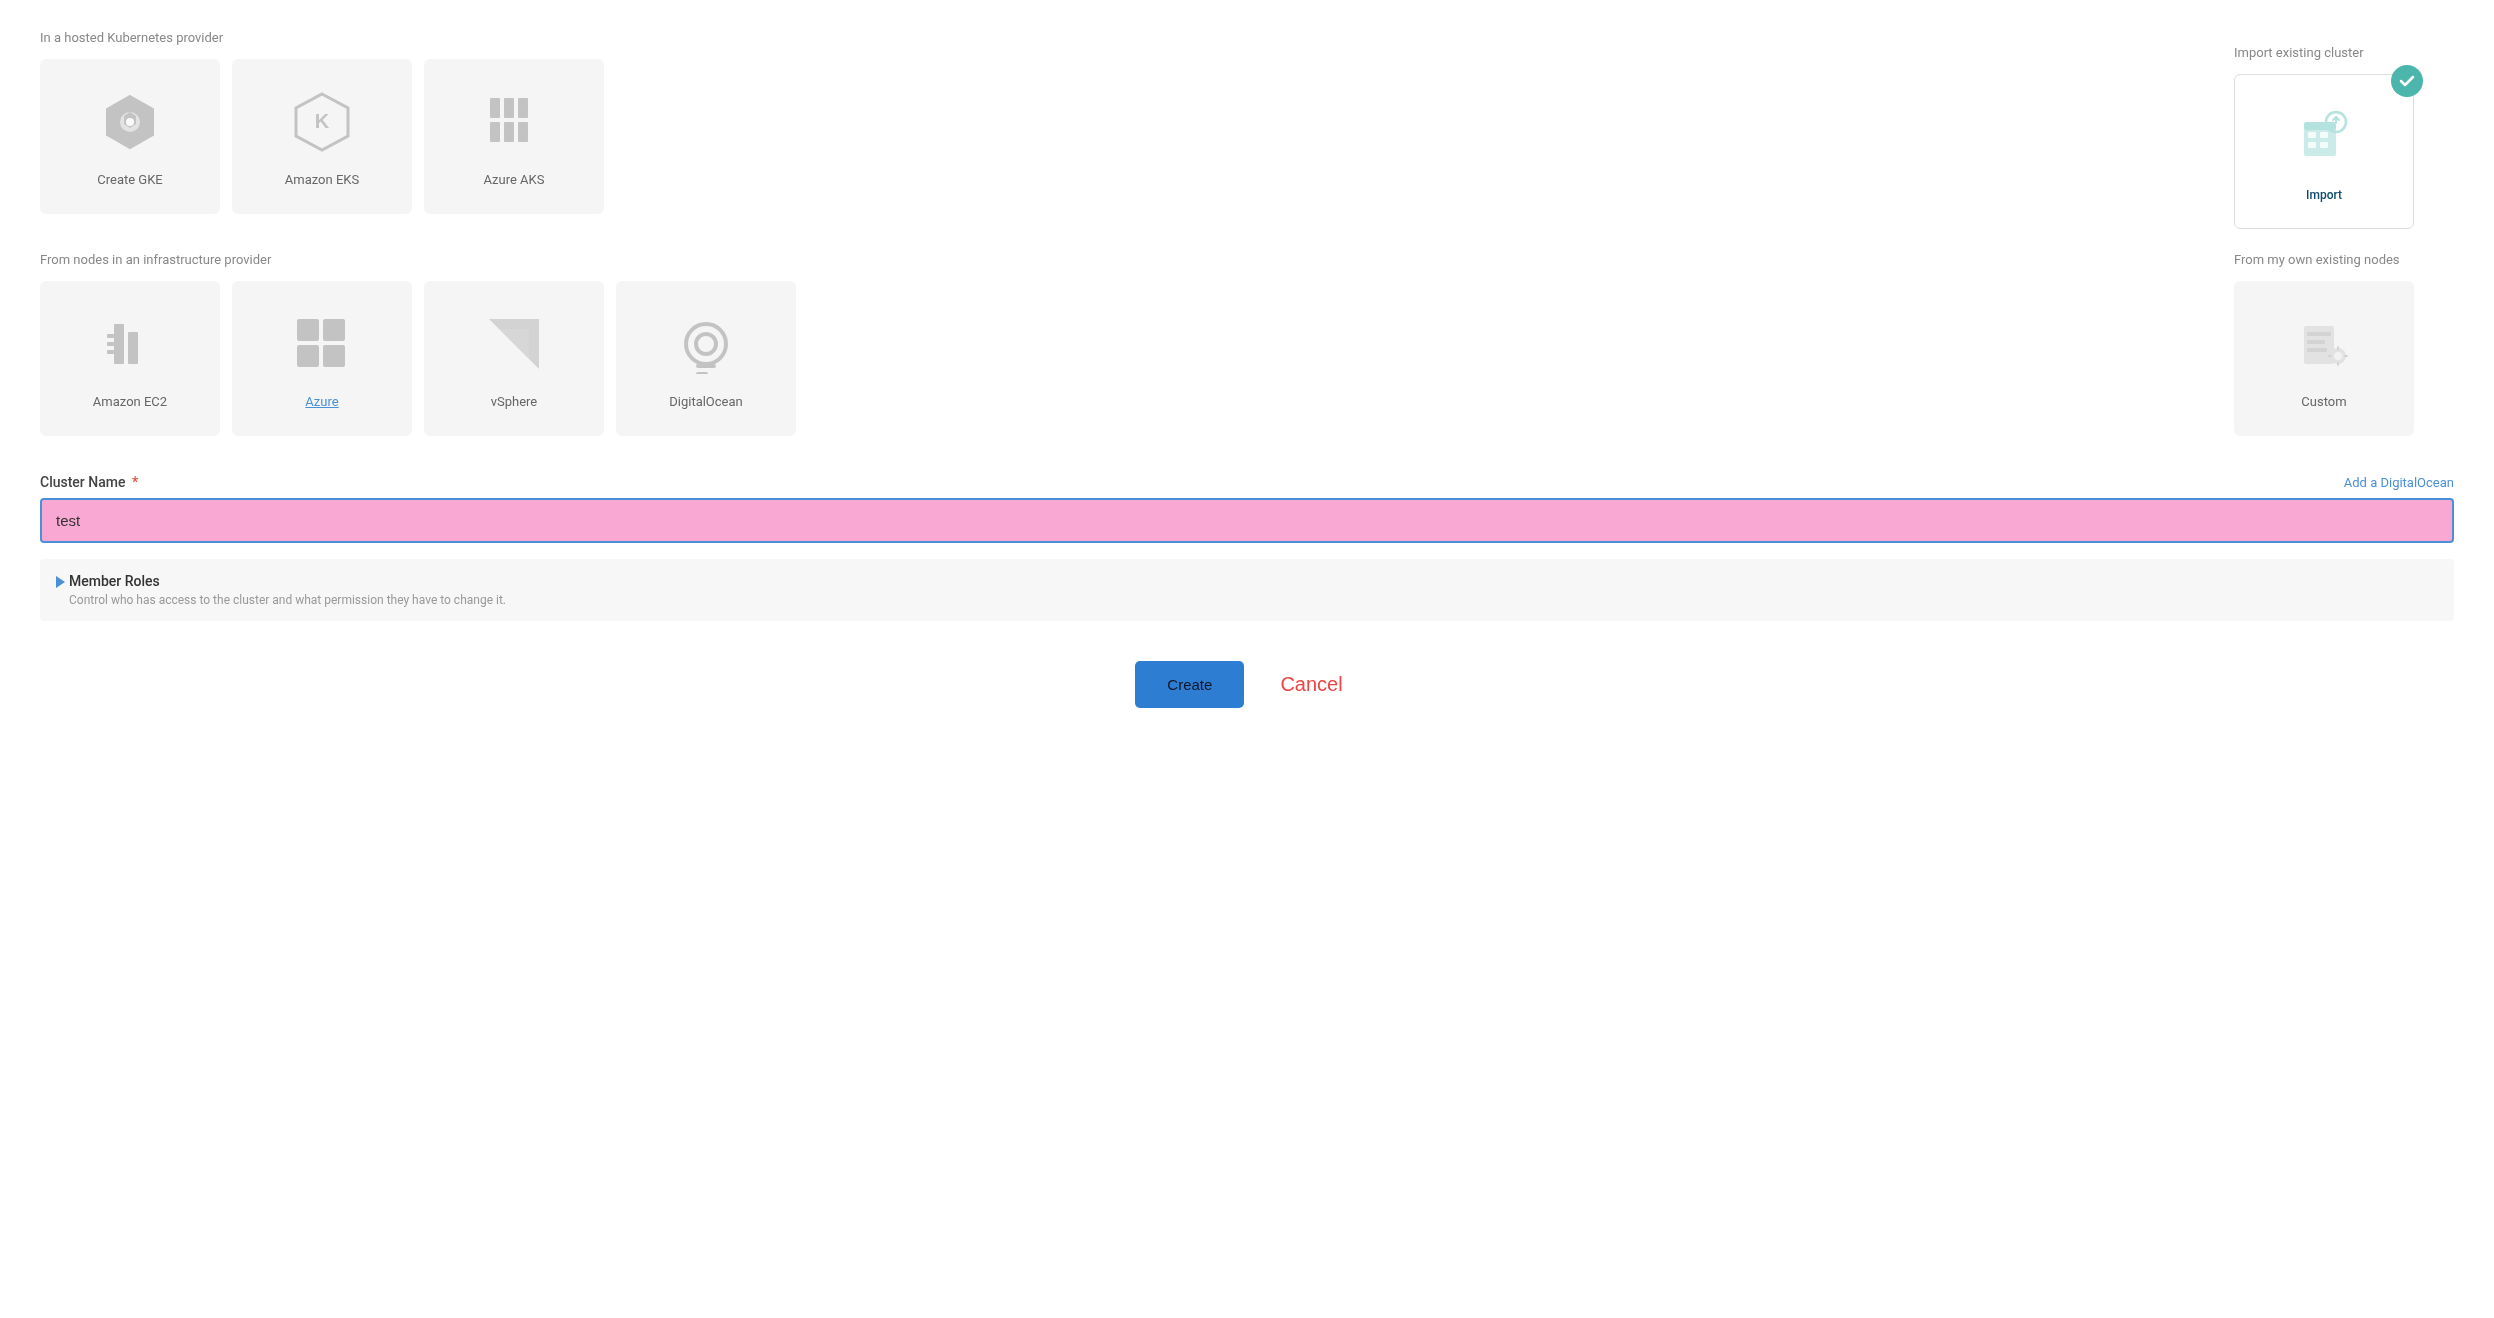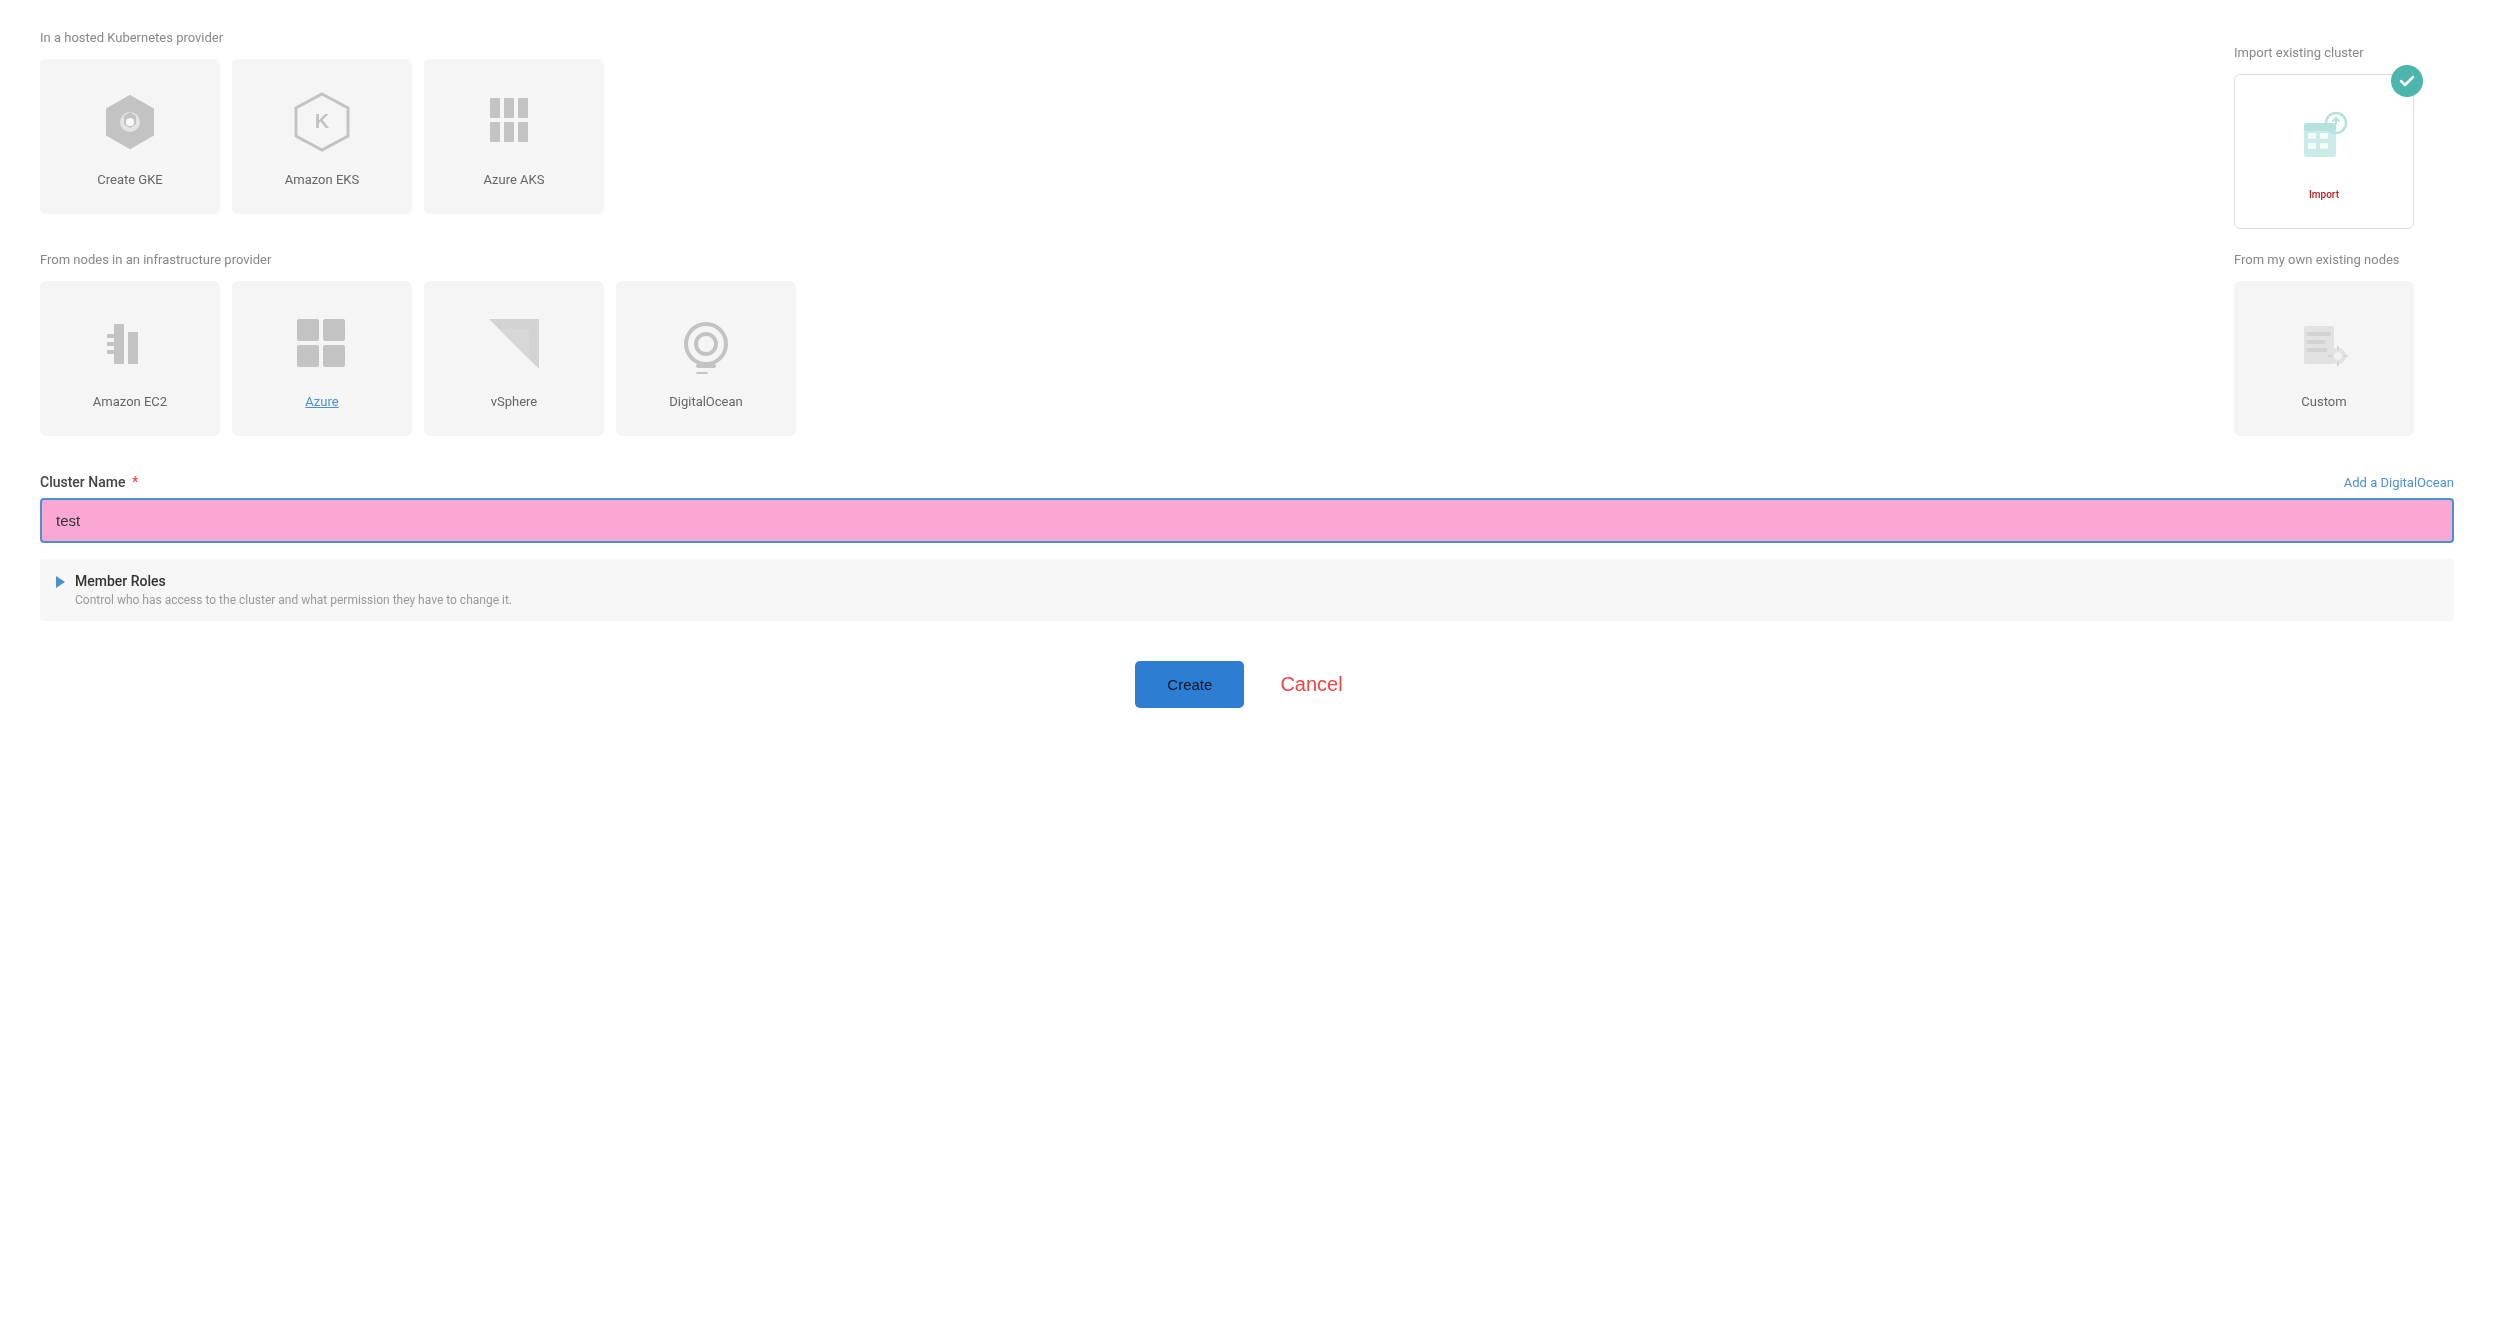--- a/index.html
+++ b/index.html
@@ -81,22 +81,22 @@
       width: 180px;
       height: 155px;
       display: flex;
       flex-direction: column;
       align-items: center;
       justify-content: center;
       cursor: pointer;
       position: relative;
     }
     .import-card .card-label {
-      font-size: 10px;
-      color: #b91c1c;
+      font-size: 12px;
+      color: #0c4a6e;
       font-weight: 500;
       text-align: center;
     }
     .import-card .icon-area {
       width: 72px;
       height: 72px;
       display: flex;
       align-items: center;
       justify-content: center;
       margin-bottom: 14px;
@@ -161,21 +161,21 @@
     
     .member-roles-section {
       background: #f7f7f7;
       border-radius: 4px;
       padding: 14px 16px;
       margin-bottom: 30px;
     }
     .member-roles-header {
       display: flex;
       align-items: flex-start;
-      gap: 10px;
+      gap: 4px;
     }
     .chevron-right {
       width: 0;
       height: 0;
       border-top: 6px solid transparent;
       border-bottom: 6px solid transparent;
       border-left: 9px solid #4a90d9;
       margin-top: 3px;
       flex-shrink: 0;
       cursor: pointer;

